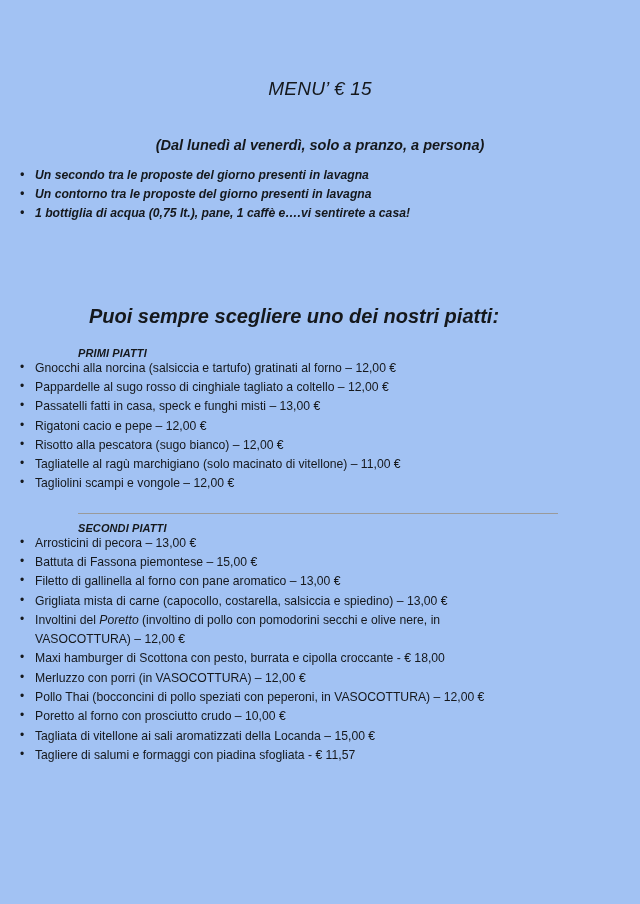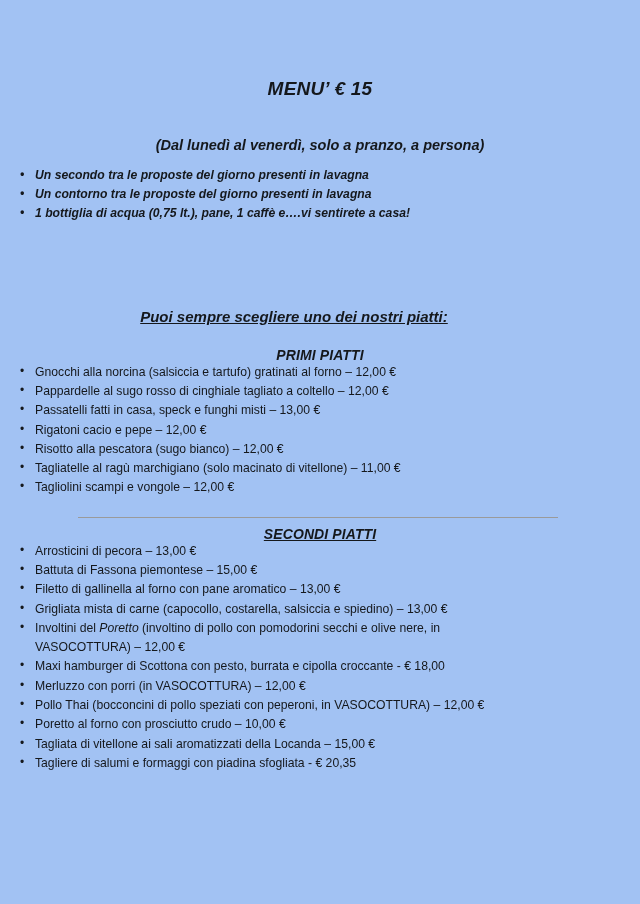--- a/index.html
+++ b/index.html
@@ -19,21 +19,21 @@
   .page {
     position: relative;
     width: 640px;
     height: 904px;
     box-sizing: border-box;
   }
 
   
   .menu-title {
     text-align: center;
-    font-weight: bold;
+    font-weight: normal;
     font-style: italic;
     font-size: 19px;
     letter-spacing: 0.2px;
     margin: 0;
     padding-top: 78px;
     line-height: 22px;
   }
   .menu-subtitle {
     text-align: center;
     font-weight: bold;
@@ -74,40 +74,39 @@
     font-weight: bold;
     font-style: italic;
     font-size: 12.2px;
     line-height: 19.2px;
   }
 
   
   .choose-line {
     font-weight: bold;
     font-style: italic;
-    font-size: 15px;
+    font-size: 20px;
     text-align: center;
     margin: 0;
     padding-top: 83px;
     padding-right: 52px;
     line-height: 19px;
-    text-decoration: underline;
   }
 
   
   .section-heading {
     font-weight: bold;
     font-style: italic;
-    font-size: 14px;
+    font-size: 11px;
     margin: 0;
+    padding-left: 78px;
     letter-spacing: 0.1px;
-    text-align: center;
   }
   .primi-heading { padding-top: 21px; }
-  .secondi-heading { padding-top: 8px; text-decoration: underline; }
+  .secondi-heading { padding-top: 8px; }
 
   .divider {
     height: 0;
     border: 0;
     border-top: 1px solid #9a9a9a;
     margin: 0 82px 0 78px;
     margin-top: 19px;
   }
 
   .dishes {
@@ -161,16 +160,16 @@
       <li>Arrosticini di pecora – 13,00 €</li>
       <li>Battuta di Fassona piemontese – 15,00 €</li>
       <li>Filetto di gallinella al forno con pane aromatico – 13,00 €</li>
       <li>Grigliata mista di carne (capocollo, costarella, salsiccia e spiedino) – 13,00 €</li>
       <li>Involtini del <em class="dish-em">Poretto</em> (involtino di pollo con pomodorini secchi e olive nere, in VASOCOTTURA) – 12,00 €</li>
       <li>Maxi hamburger di Scottona con pesto, burrata e cipolla croccante - € 18,00</li>
       <li>Merluzzo con porri (in VASOCOTTURA) – 12,00 €</li>
       <li>Pollo Thai (bocconcini di pollo speziati con peperoni, in VASOCOTTURA) – 12,00 €</li>
       <li>Poretto al forno con prosciutto crudo – 10,00 €</li>
       <li>Tagliata di vitellone ai sali aromatizzati della Locanda – 15,00 €</li>
-      <li>Tagliere di salumi e formaggi con piadina sfogliata - € 20,35</li>
+      <li>Tagliere di salumi e formaggi con piadina sfogliata - € 11,57</li>
     </ul>
 
 </div>
 
 </body></html>

